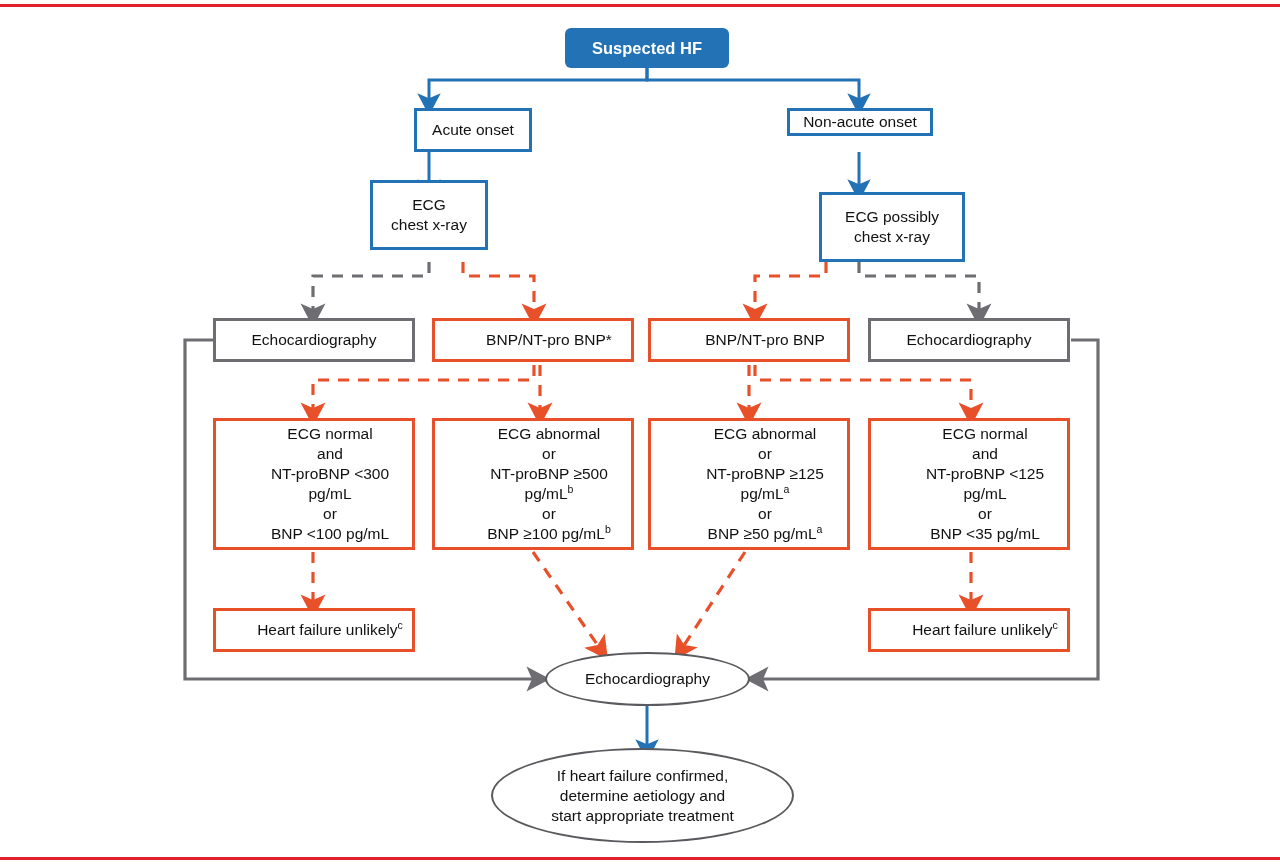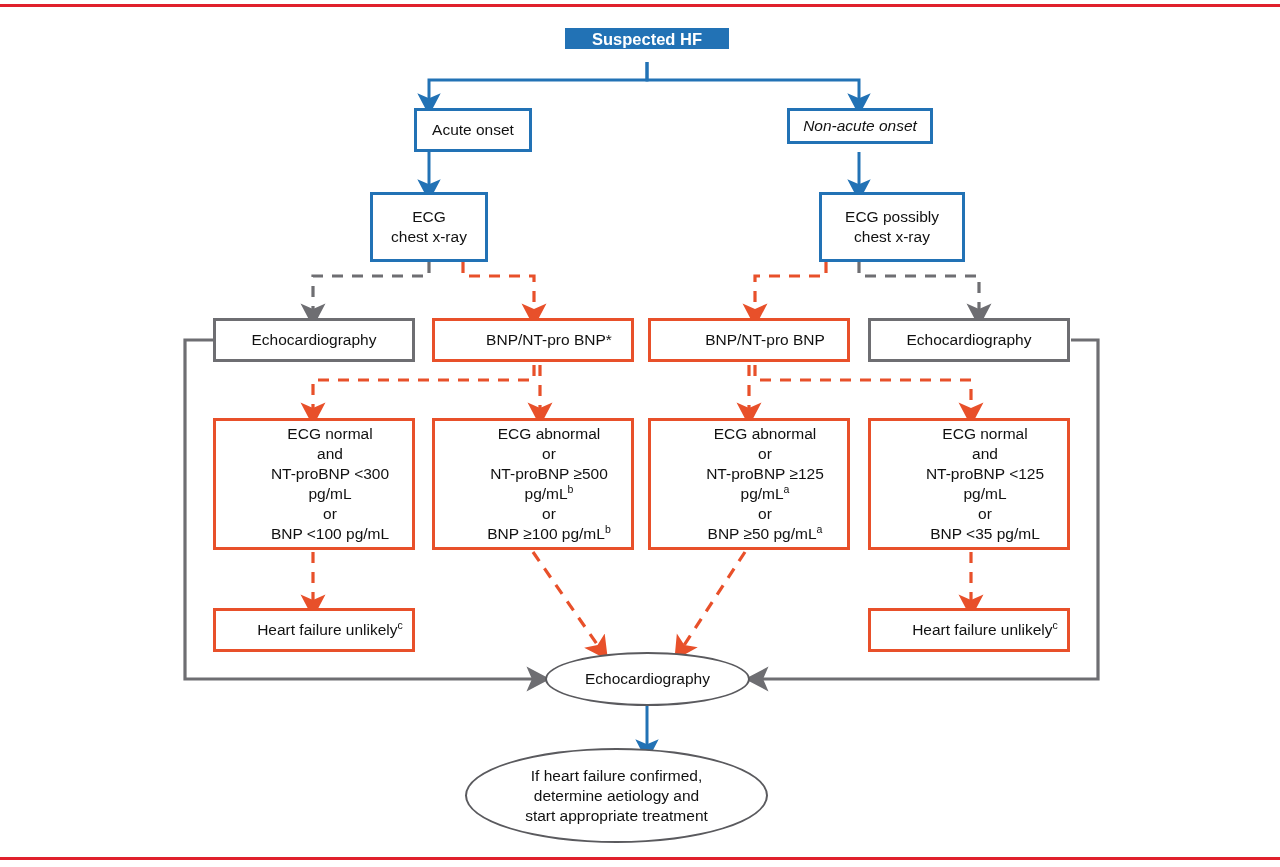--- a/index.html
+++ b/index.html
@@ -94,33 +94,33 @@
       <path d="M755,365 L755,380 L971,380 L971,414" marker-end="url(#ahOrange)"></path>
 
       <path d="M313,552 L313,606" marker-end="url(#ahOrange)"></path>
       <path d="M971,552 L971,606" marker-end="url(#ahOrange)"></path>
 
       <path d="M533,552 L601,650" marker-end="url(#ahOrange)"></path>
       <path d="M745,552 L681,650" marker-end="url(#ahOrange)"></path>
     </g>
   </svg>
 
-  <div class="node bluefill" style="left:565px;top:28px;width:164px;height:21px;">
+  <div class="node bluefill" style="left:565px;top:28px;width:164px;height:40px;border-radius:6px;">
     <span>Suspected HF</span>
   </div>
 
   <div class="node blue" style="left:370px;top:108px;width:118px;height:44px;margin-left:44px;">
     <span>Acute onset</span>
   </div>
 
-  <div class="node blue" style="left:787px;top:108px;width:146px;height:36px;font-style:italic;">
+  <div class="node blue" style="left:787px;top:108px;width:146px;height:28px;">
     <span>Non-acute onset</span>
   </div>
 
-  <div class="node blue" style="left:370px;top:192px;width:118px;height:70px;">
+  <div class="node blue" style="left:370px;top:180px;width:118px;height:70px;">
     <span class="ml">ECG
 chest x-ray</span>
   </div>
 
   <div class="node blue" style="left:787px;top:192px;width:146px;height:70px;margin-left:32px;">
     <span class="ml">ECG possibly
 chest x-ray</span>
   </div>
 
   <div class="node gray" style="left:213px;top:318px;width:202px;height:44px;">
@@ -176,19 +176,19 @@
   </div>
 
   <div class="node orange" style="left:868px;top:608px;width:202px;height:44px;">
     <span><span>Heart failure unlikely</span><sup>c</sup></span>
   </div>
 
   <div class="ellipse" style="left:545px;top:652px;width:205px;height:54px;">
     <span>Echocardiography</span>
   </div>
 
-  <div class="ellipse" style="left:465px;top:748px;width:303px;height:95px;">
+  <div class="ellipse" style="left:491px;top:748px;width:303px;height:95px;">
     <span class="ml">If heart failure confirmed,
 determine aetiology and
 start appropriate treatment</span>
   </div>
 
 </div>
 
 </body></html>

